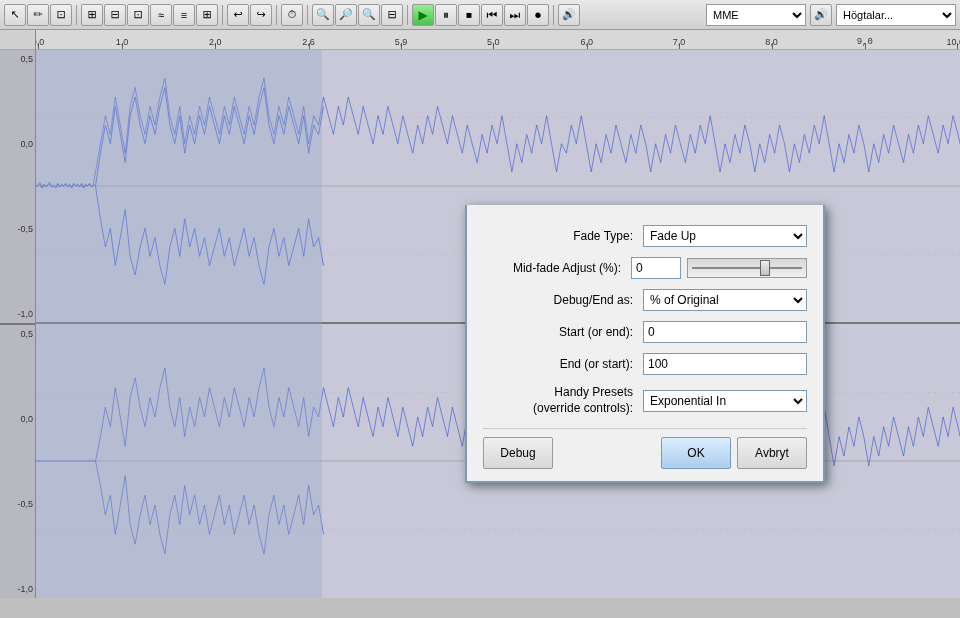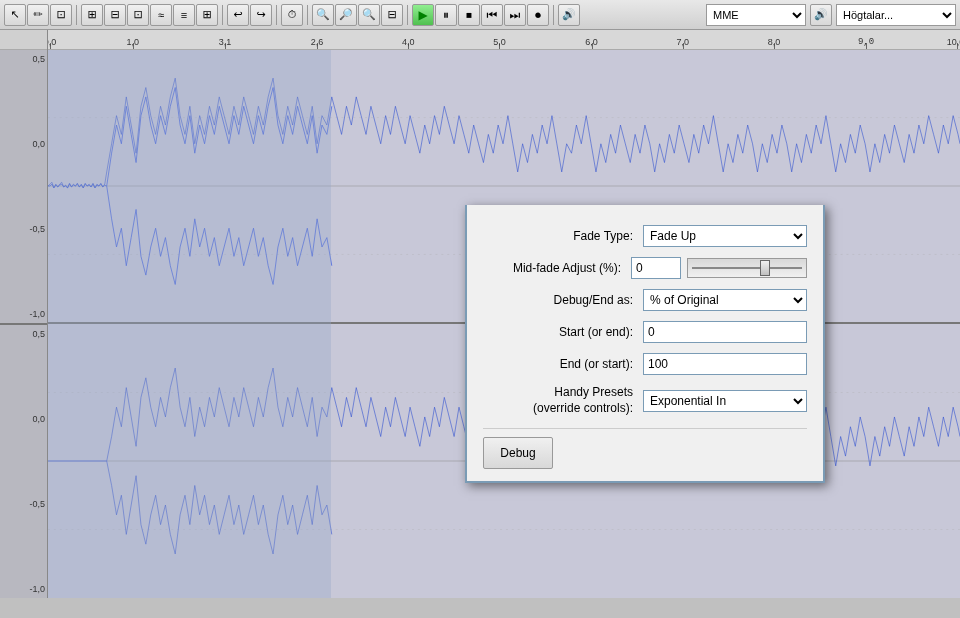--- a/index.html
+++ b/index.html
@@ -276,21 +276,21 @@
     </select>
     <div class="toolbar-btn">🔊</div>
     <select class="toolbar-select toolbar-speaker">
       <option>Högtalar...</option>
     </select>
   </div>
 </div>
 
 <div id="main" style="position:relative;">
 
-  <div style="width:48px; background:#b8b8c0; border-right:1px solid #888; position:relative; z-index:2; display:flex; flex-direction:column;">
+  <div style="width:36px; background:#b8b8c0; border-right:1px solid #888; position:relative; z-index:2; display:flex; flex-direction:column;">
 
     <div style="height:20px; background:#d0d0d0; border-bottom:1px solid #aaa;"></div>
 
     <div style="flex:1; position:relative; display:flex; flex-direction:column; justify-content:space-between; padding:4px 0; border-bottom:2px solid #777;">
       <span style="font-size:9px; color:#333; text-align:right; padding-right:2px;">0,5</span>
       <span style="font-size:9px; color:#333; text-align:right; padding-right:2px;">0,0</span>
       <span style="font-size:9px; color:#333; text-align:right; padding-right:2px;">-0,5</span>
       <span style="font-size:9px; color:#333; text-align:right; padding-right:2px;">-1,0</span>
     </div>
 
@@ -303,25 +303,25 @@
   </div>
 
   <div style="flex:1; position:relative; overflow:hidden;">
 
     <div class="ruler-area" style="height:20px; background:#d8d8d8; border-bottom:1px solid #aaa; position:relative;">
       <div class="ruler-tick-line" style="left:2px;"></div>
       <span class="ruler-mark" style="left:2px;">0,0</span>
       <div class="ruler-tick-line" style="left:9.3%;"></div>
       <span class="ruler-mark" style="left:9.3%;">1,0</span>
       <div class="ruler-tick-line" style="left:19.4%;"></div>
-      <span class="ruler-mark" style="left:19.4%;">3,1</span>
+      <span class="ruler-mark" style="left:19.4%;">2,0</span>
       <div class="ruler-tick-line" style="left:29.5%;"></div>
       <span class="ruler-mark" style="left:29.5%;">2,6</span>
       <div class="ruler-tick-line" style="left:39.5%;"></div>
-      <span class="ruler-mark" style="left:39.5%;">4,0</span>
+      <span class="ruler-mark" style="left:39.5%;">5,9</span>
       <div class="ruler-tick-line" style="left:49.5%;"></div>
       <span class="ruler-mark" style="left:49.5%;">5,0</span>
       <div class="ruler-tick-line" style="left:59.6%;"></div>
       <span class="ruler-mark" style="left:59.6%;">6,0</span>
       <div class="ruler-tick-line" style="left:69.6%;"></div>
       <span class="ruler-mark" style="left:69.6%;">7,0</span>
       <div class="ruler-tick-line" style="left:79.6%;"></div>
       <span class="ruler-mark" style="left:79.6%;">8,0</span>
       <div class="ruler-tick-line" style="left:89.7%;"></div>
       <span class="ruler-mark" style="left:89.7%;font-family:Liberation Mono, monospace;">9,0</span>
@@ -433,19 +433,23 @@
               <option>Linear In</option>
               <option>Linear Out</option>
               <option>SCurve In</option>
               <option>SCurve Out</option>
             </select>
           </div>
         </div>
 
         <div class="dialog-buttons">
           <button class="dialog-btn">Debug</button>
+          <div style="display:flex;gap:6px;">
+            <button class="dialog-btn dialog-btn-ok">OK</button>
+            <button class="dialog-btn">Avbryt</button>
+          </div>
         </div>
 
       </div>
     </div>
   </div>
 
 </div>
 
 </body></html>

